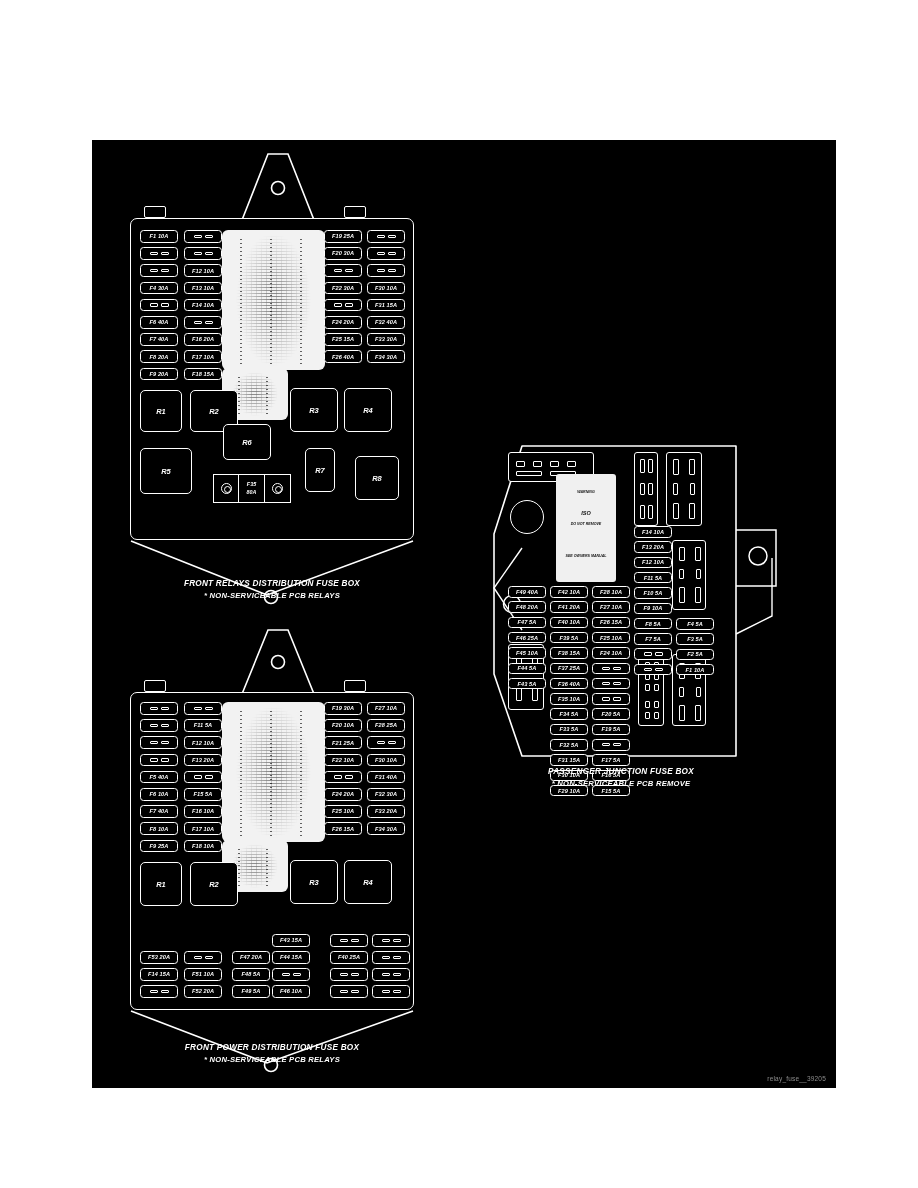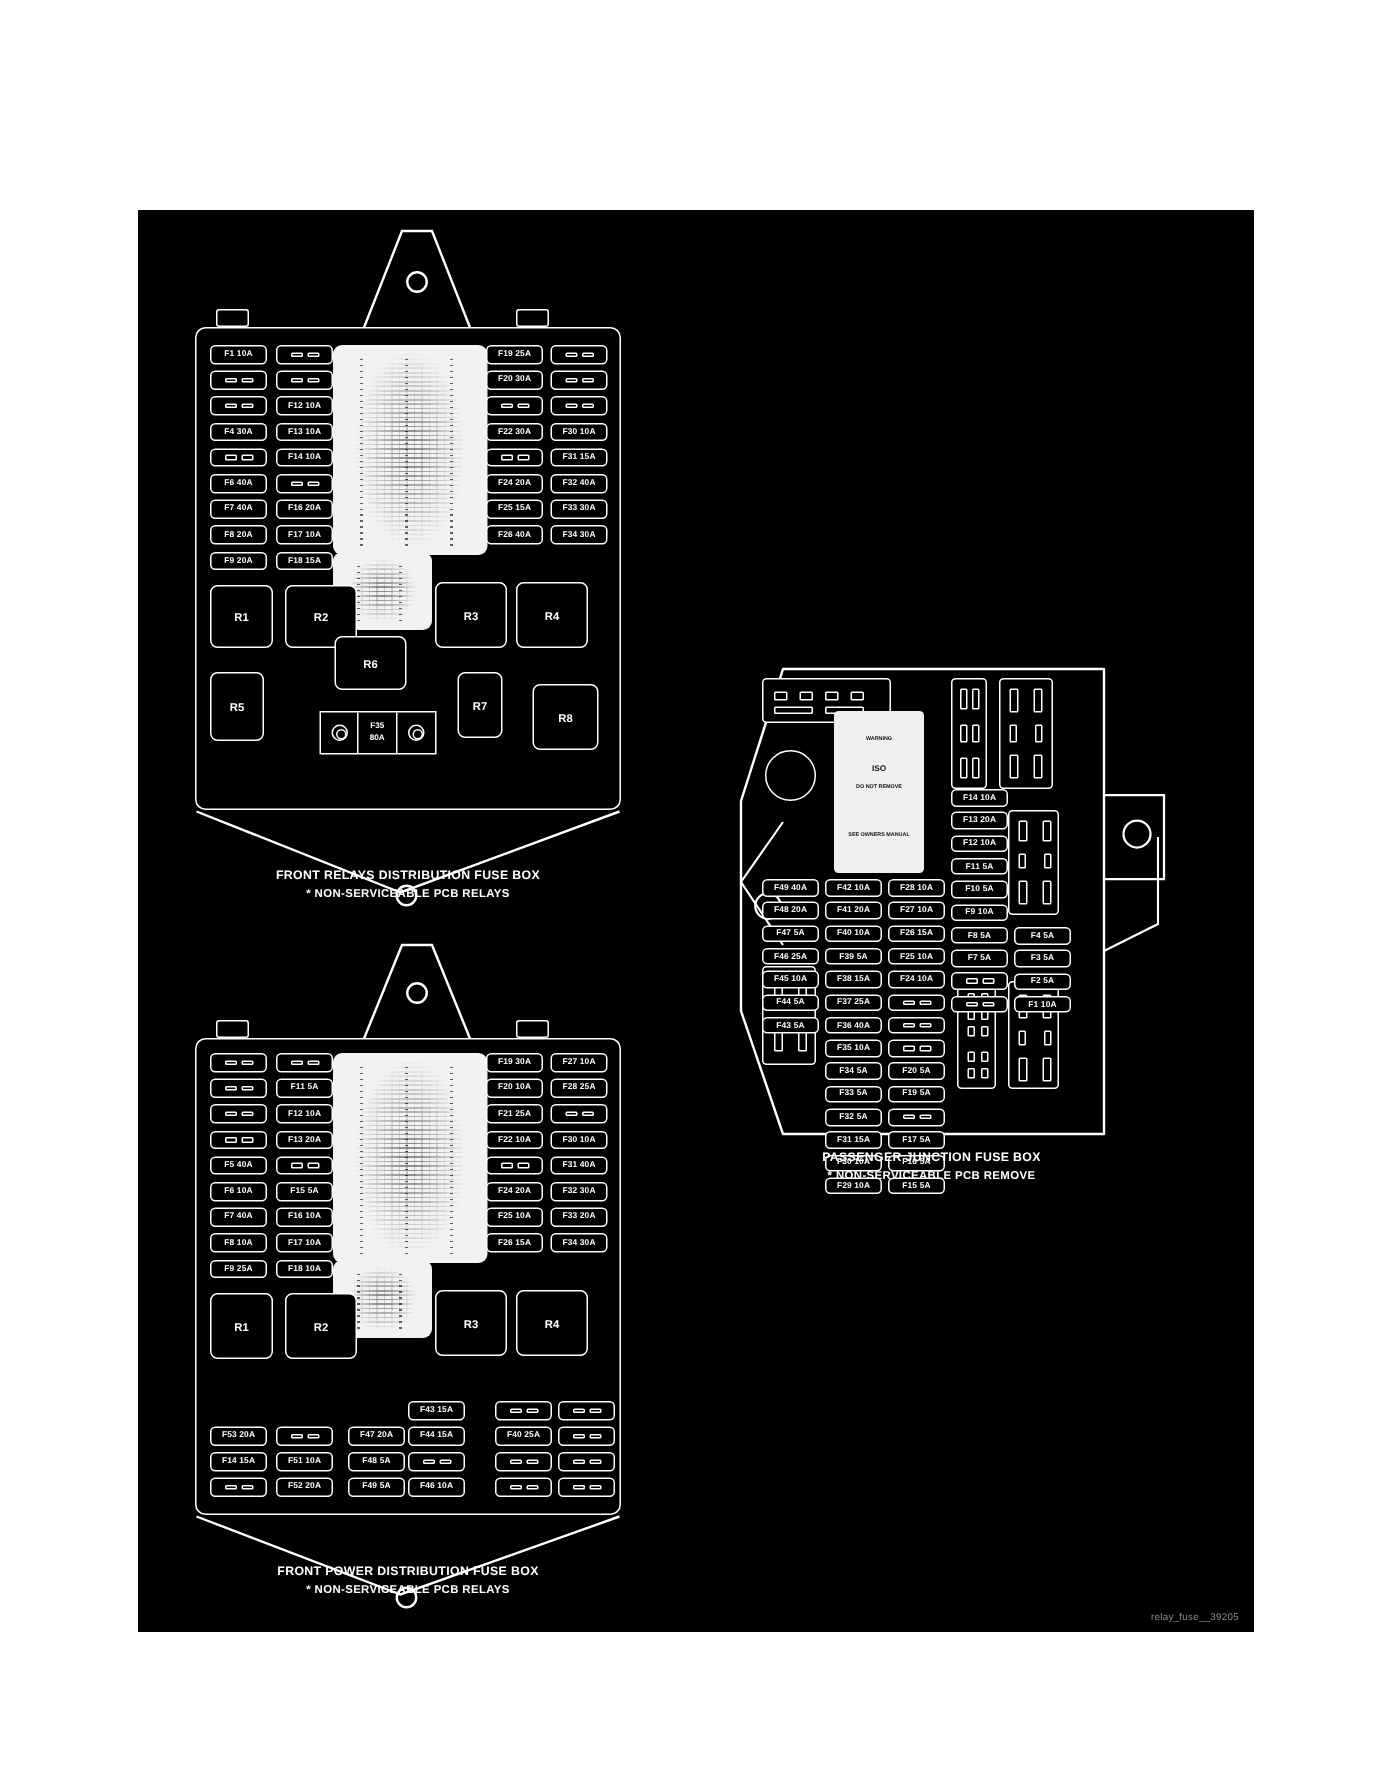--- a/index.html
+++ b/index.html
@@ -23,21 +23,21 @@
   .wm {
     position: absolute;
     right: 10px; bottom: 6px;
     color: #8d8d8d;
     font-size: 6.5px;
     letter-spacing: .2px;
     font-family: "Liberation Sans", sans-serif;
   }
 
   
-  .unit { position: absolute; }
+  .unit { position: absolute; font-style: italic; }
   .shell {
     position: absolute;
     border: 1.6px solid #ffffff;
     border-radius: 7px;
     background: #000000;
   }
   .tab {
     position: absolute;
     border: 1.5px solid #ffffff;
     background: #000000;
@@ -321,21 +321,21 @@
       </div>
       <div class="relay" style="left:98px; top:250px; width:48px; height:42px;">
         <span>R2</span>
       </div>
       <div class="relay" style="left:198px; top:248px; width:48px; height:44px;">
         <span>R3</span>
       </div>
       <div class="relay" style="left:252px; top:248px; width:48px; height:44px;">
         <span>R4</span>
       </div>
-      <div class="relay" style="left:48px; top:308px; width:36px; height:46px;">
+      <div class="relay" style="left:48px; top:308px; width:52px; height:46px;">
         <span>R5</span>
       </div>
       <div class="relay" style="left:131px; top:284px; width:48px; height:36px;">
         <span>R6</span>
       </div>
       <div class="relay" style="left:213px; top:308px; width:30px; height:44px;">
         <span>R7</span>
       </div>
       <div class="relay" style="left:263px; top:316px; width:44px; height:44px;">
         <span>R8</span>

